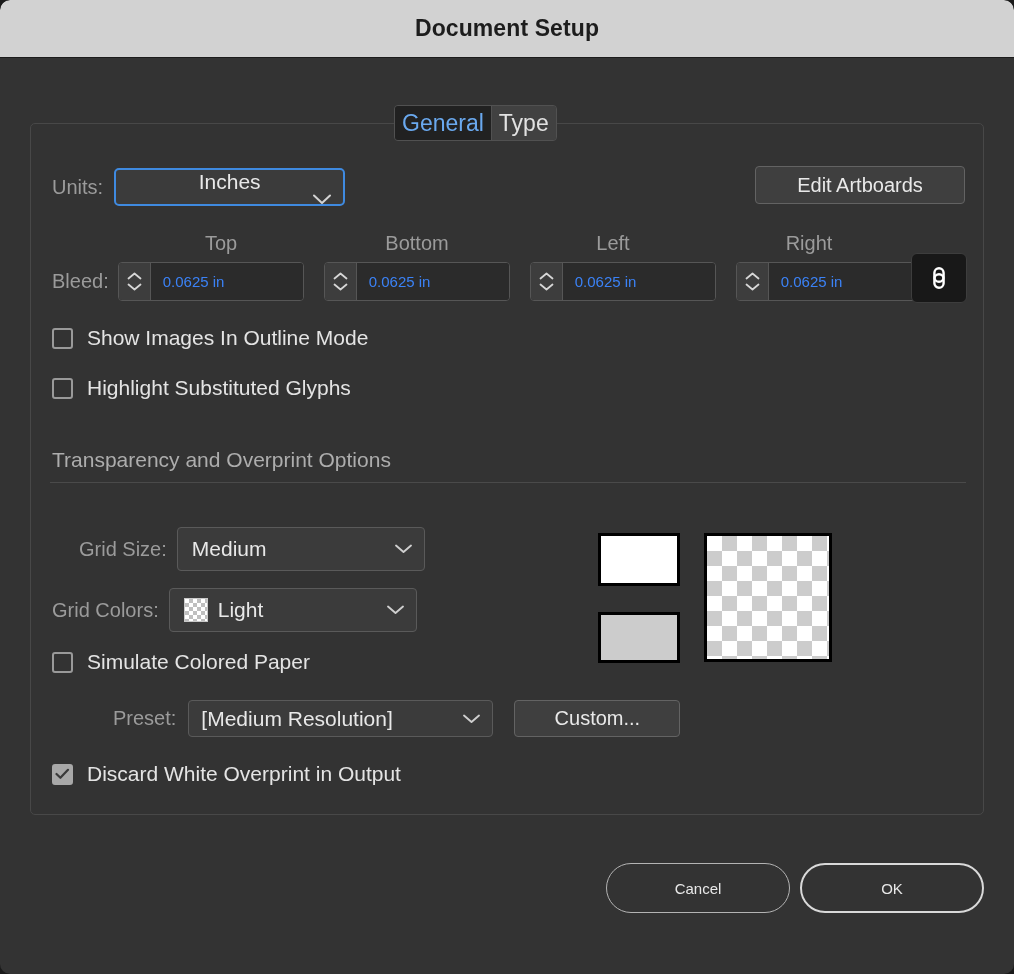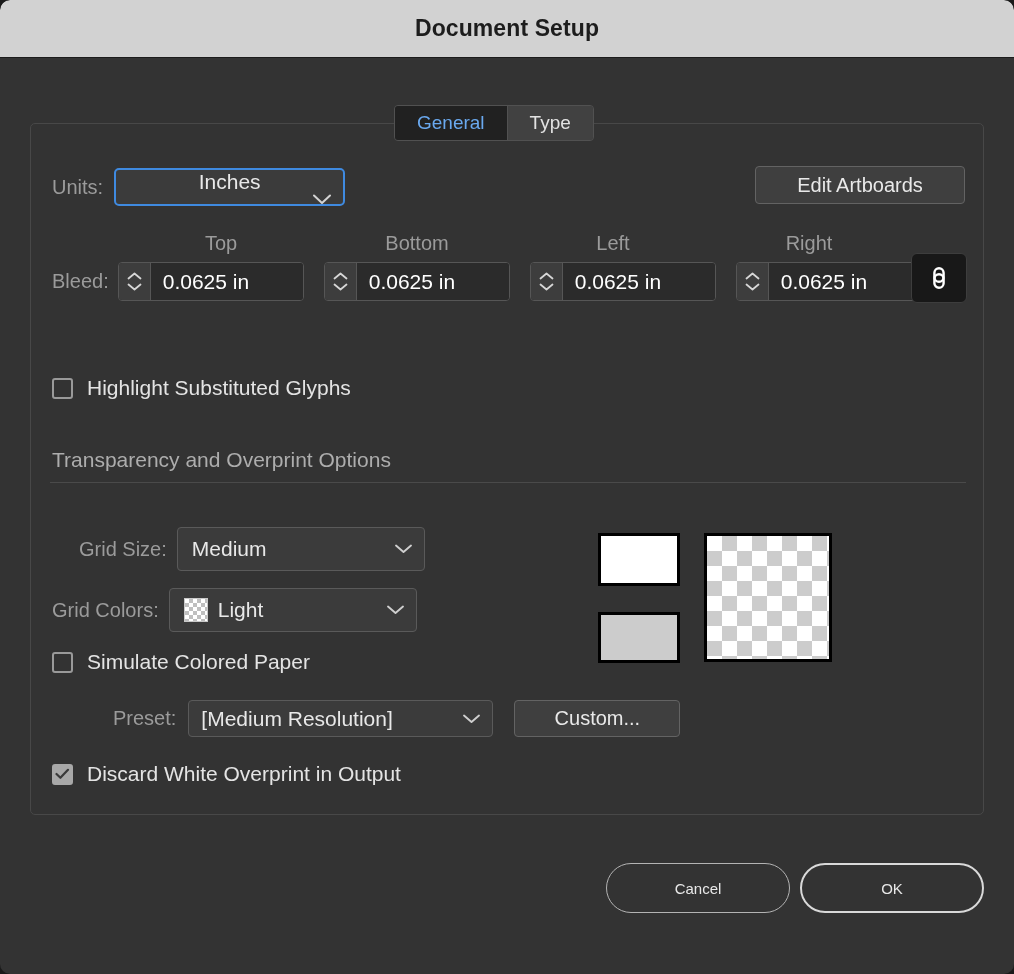--- a/index.html
+++ b/index.html
@@ -62,24 +62,24 @@
     left: 394px;
     top: 105px;
     display: flex;
     background: #3c3c3c;
     border: 1px solid #515151;
     border-radius: 4px;
     overflow: hidden;
     z-index: 5;
   }
   .tab {
-    padding: 0 22px;
+    padding: 0 7px;
     height: 34px;
     line-height: 34px;
-    font-size: 19px;
+    font-size: 23px;
     color: #e2e2e2;
     background: #414141;
     cursor: default;
   }
   .tab + .tab { border-left: 1px solid #515151; }
   .tab.active {
     background: #212121;
     color: #6aa9ef;
   }
 
@@ -193,22 +193,22 @@
     align-items: center;
     justify-content: center;
     gap: 3px;
     cursor: default;
   }
   .spin-field {
     width: 140px;
     display: flex;
     align-items: center;
     padding-left: 12px;
-    font-size: 21px;
-    color: #ffffff;
+    font-size: 15px;
+    color: #3b82f6;
     background: #2b2b2b;
   }
 
   .link-btn {
     position: absolute;
     left: 911px;
     top: 253px;
     width: 54px;
     height: 48px;
     background: #181818;
@@ -458,20 +458,24 @@
     </div>
   </div>
 
   <div class="link-btn">
     <svg width="20" height="28" viewBox="0 0 20 28">
       <path d="M10 4.2 a4.6 4.6 0 0 1 4.6 4.6 v4.4 a4.6 4.6 0 0 1 -9.2 0 v-4.4 A4.6 4.6 0 0 1 10 4.2 z" fill="none" stroke="#ffffff" stroke-width="2.4"></path>
       <path d="M10 23.8 a4.6 4.6 0 0 1 -4.6 -4.6 v-4.4 a4.6 4.6 0 0 1 9.2 0 v4.4 a4.6 4.6 0 0 1 -4.6 4.6 z" fill="none" stroke="#ffffff" stroke-width="2.4"></path>
     </svg>
   </div>
 
+  <div class="cbrow" style="left:52px; top:326px;">
+    <span class="cbox"></span>
+    <span class="cb-label">Show Images In Outline Mode</span>
+  </div>
 
   <div class="cbrow" style="left:52px; top:376px;">
     <span class="cbox"></span>
     <span class="cb-label">Highlight Substituted Glyphs</span>
   </div>
 
   <div class="section-title">Transparency and Overprint Options</div>
   <div class="divider"></div>
 
   <div class="grid-size-row">

